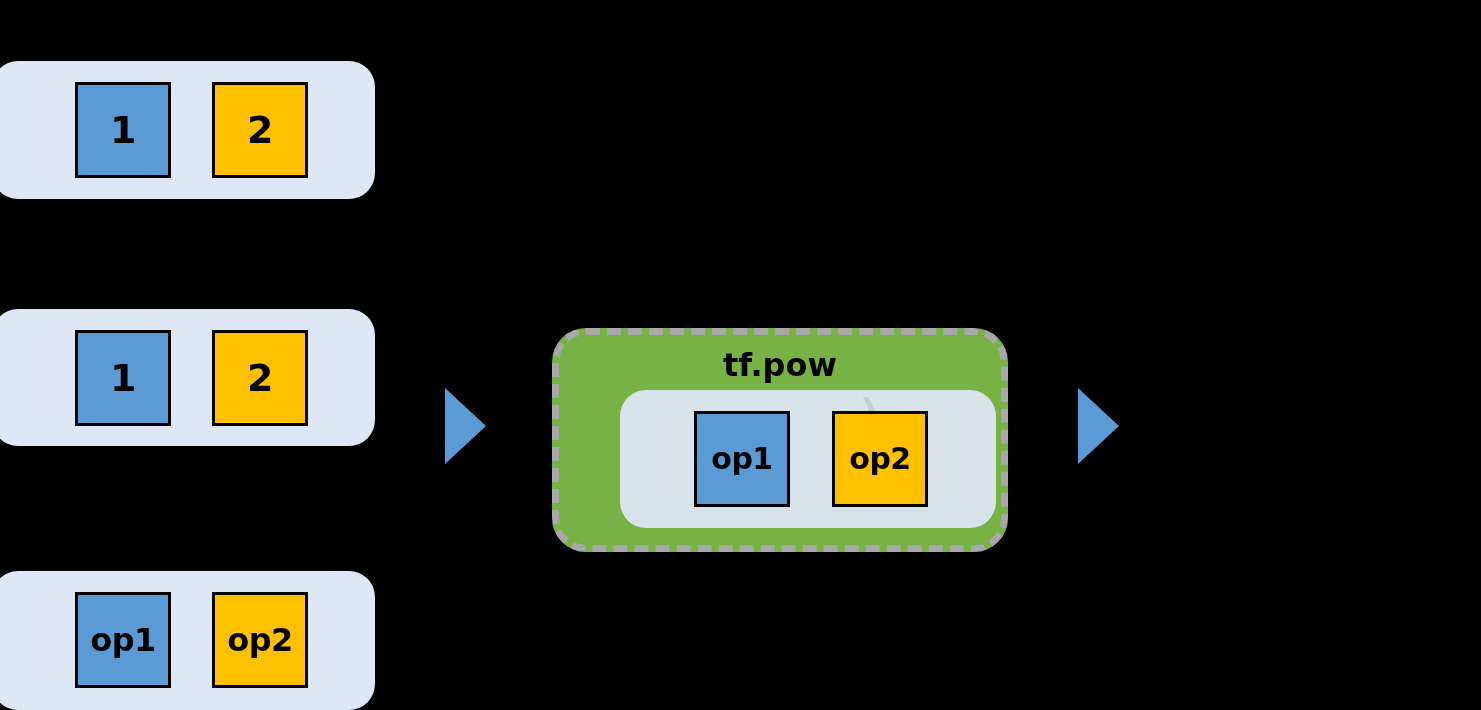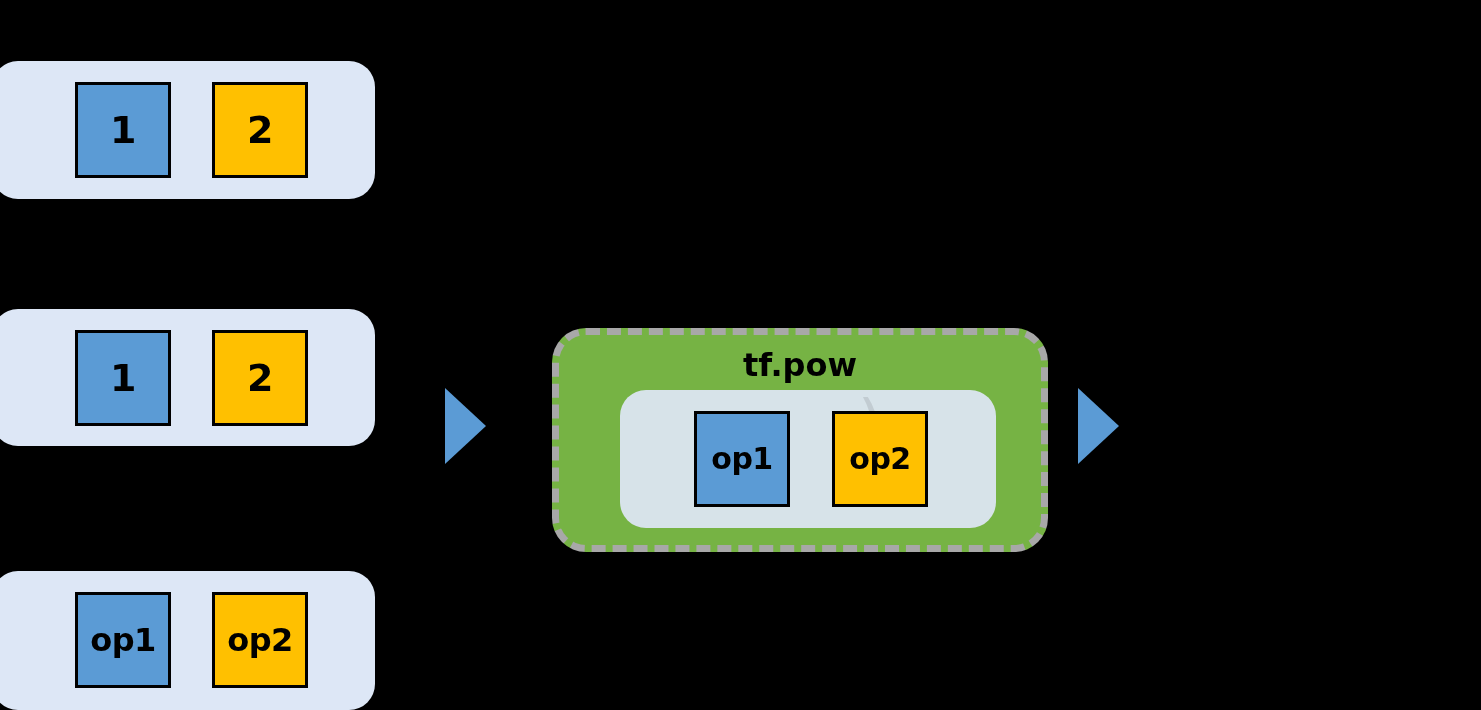--- a/index.html
+++ b/index.html
@@ -59,21 +59,21 @@
     border-left: 41px solid #5b9bd5;
   }
   .arrow-in  { left: 445px;  top: 388px; }
   .arrow-out { left: 1078px; top: 388px; }
 
   
   .group-box {
     position: absolute;
     left: 552px;
     top: 328px;
-    width: 496px;
+    width: 456px;
     height: 224px;
     box-sizing: border-box;
     background: #76b344;
     border: 7px dashed #a8a8a8;
     border-radius: 34px;
   }
   .group-title {
     position: absolute;
     top: 14px;
     left: 0;

